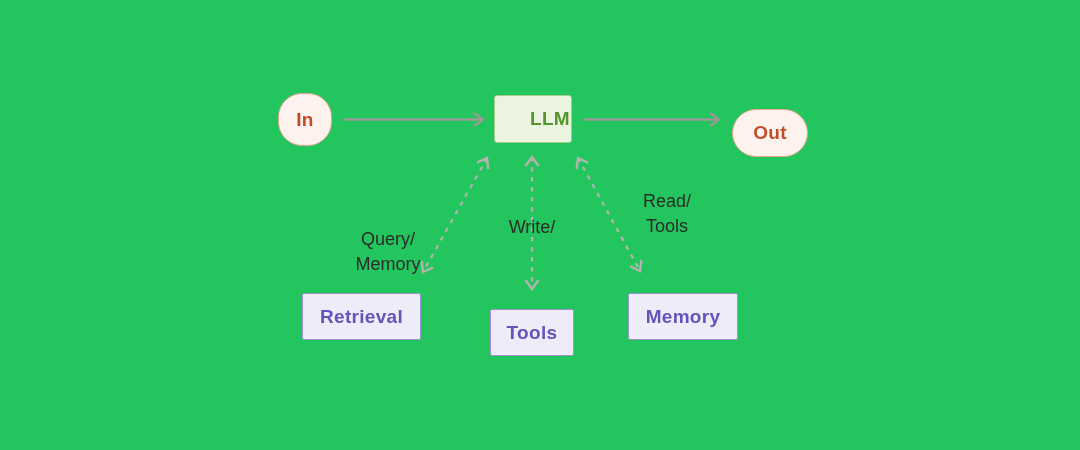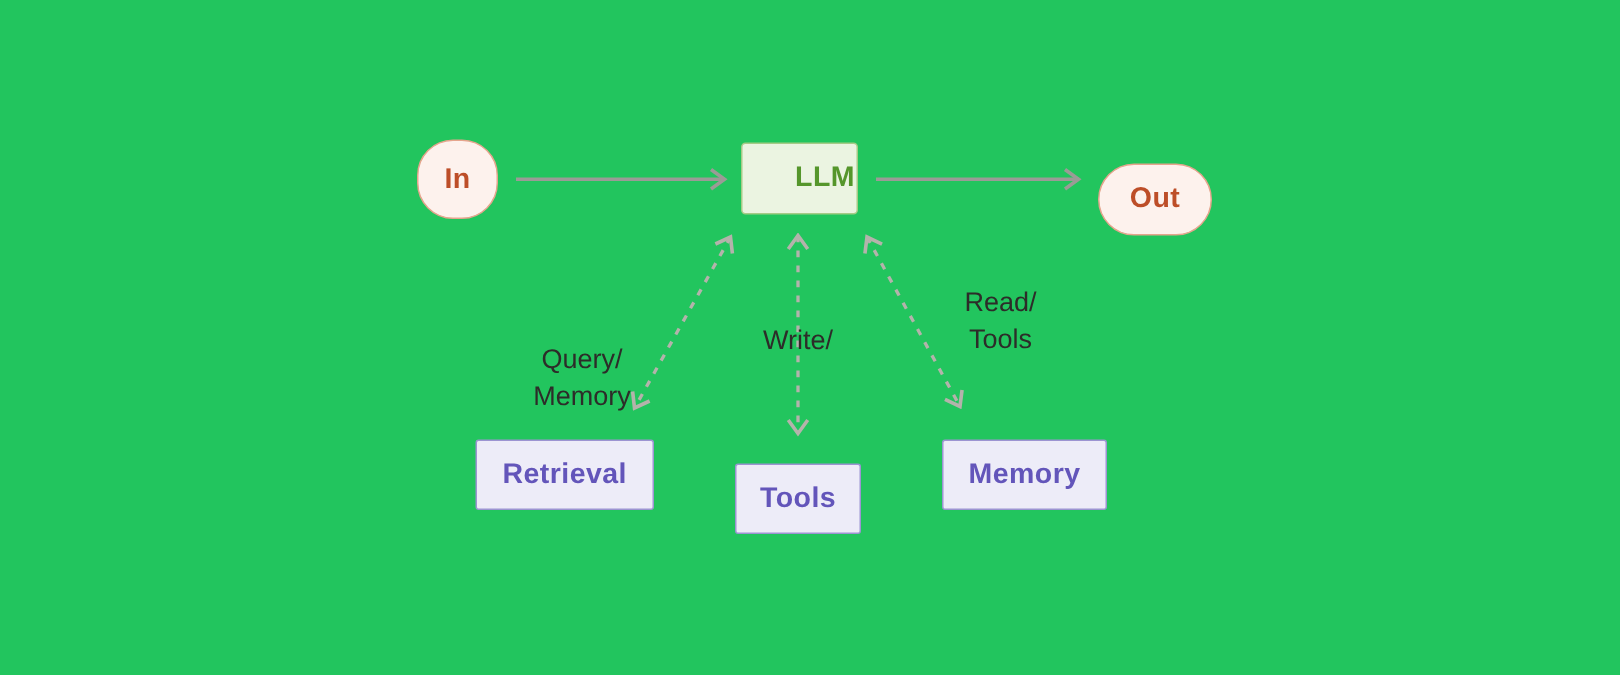--- a/index.html
+++ b/index.html
@@ -33,21 +33,21 @@
     letter-spacing: 0.3px;
     border: 1.5px solid;
   }
   .scheme-orange { background: #fdf2ed; border-color: #e6a58d; color: #bd4e28; }
   .scheme-green  { background: #ebf4e1; border-color: #a6cb86; color: #55962b; padding-left: 34px; }
   .scheme-purple { background: #edecf8; border-color: #9c94d2; color: #6355ba; }
 
   #node-in       { left: 278px; top: 93px;  width: 54px;  height: 53px; border-radius: 24px; }
   #node-llm      { left: 494px; top: 95px;  width: 78px;  height: 48px; border-radius: 3px; }
   #node-out      { left: 732px; top: 95px;  width: 76px;  height: 48px; border-radius: 24px; margin-top: 14px; }
-  #node-retrieval{ left: 317px; top: 293px; width: 119px; height: 47px; border-radius: 2px; align-items: center; }
+  #node-retrieval{ left: 302px; top: 293px; width: 119px; height: 47px; border-radius: 2px; align-items: center; }
   #node-tools    { left: 490px; top: 309px; width: 84px;  height: 47px; border-radius: 2px; }
   #node-memory   { left: 628px; top: 293px; width: 110px; height: 47px; border-radius: 2px; }
 
   .edge-label {
     position: absolute;
     transform: translate(-50%, -50%);
     text-align: center;
     font-size: 18px;
     line-height: 25px;
     color: #2d2c29;

